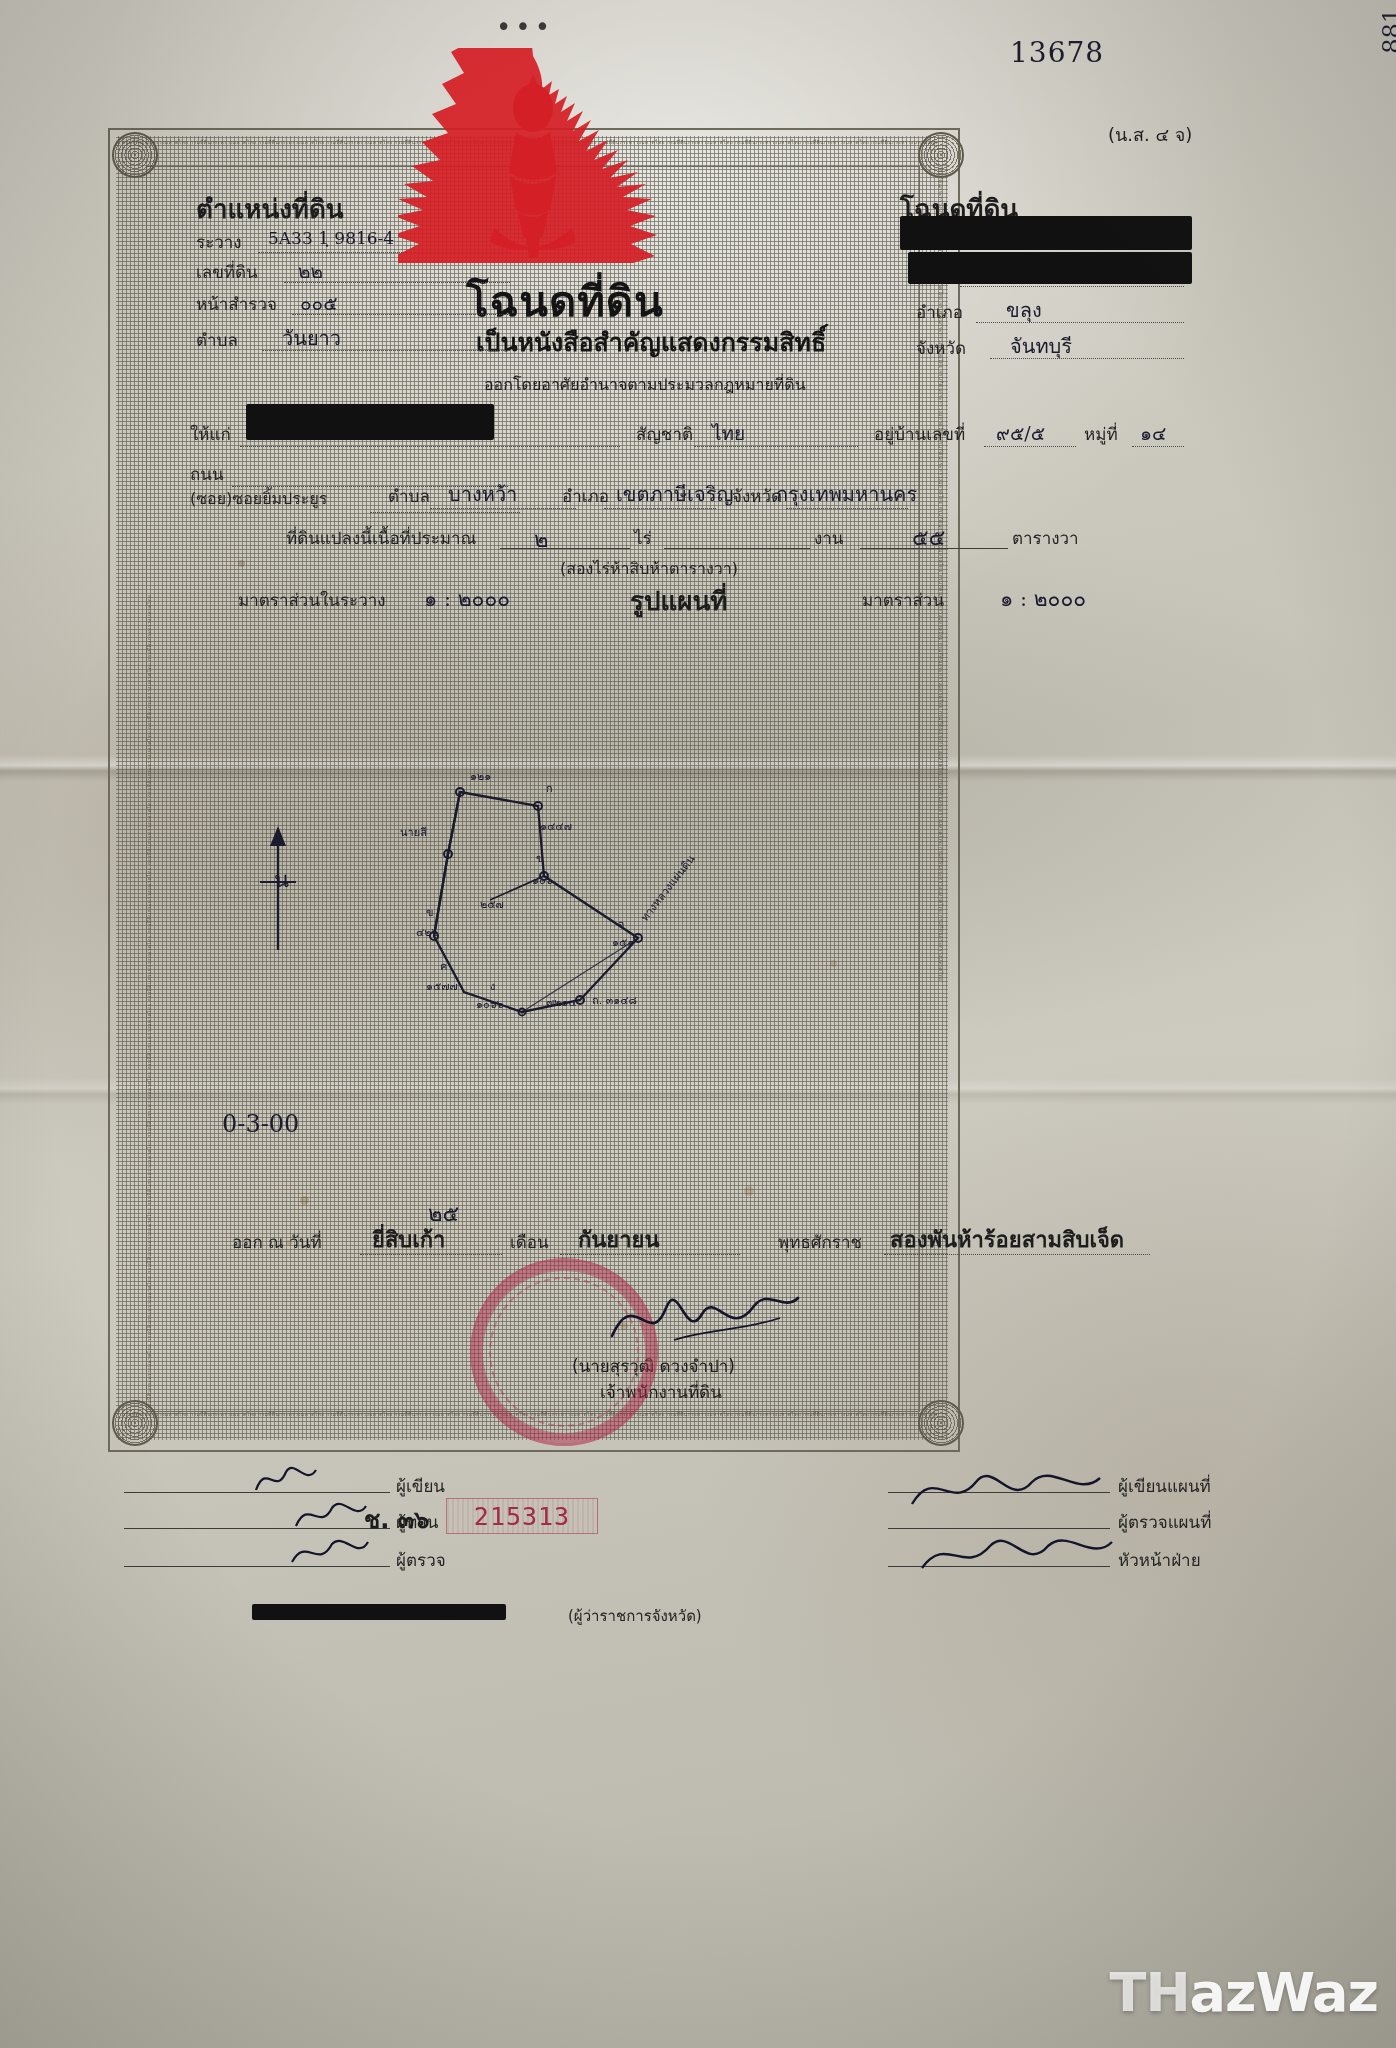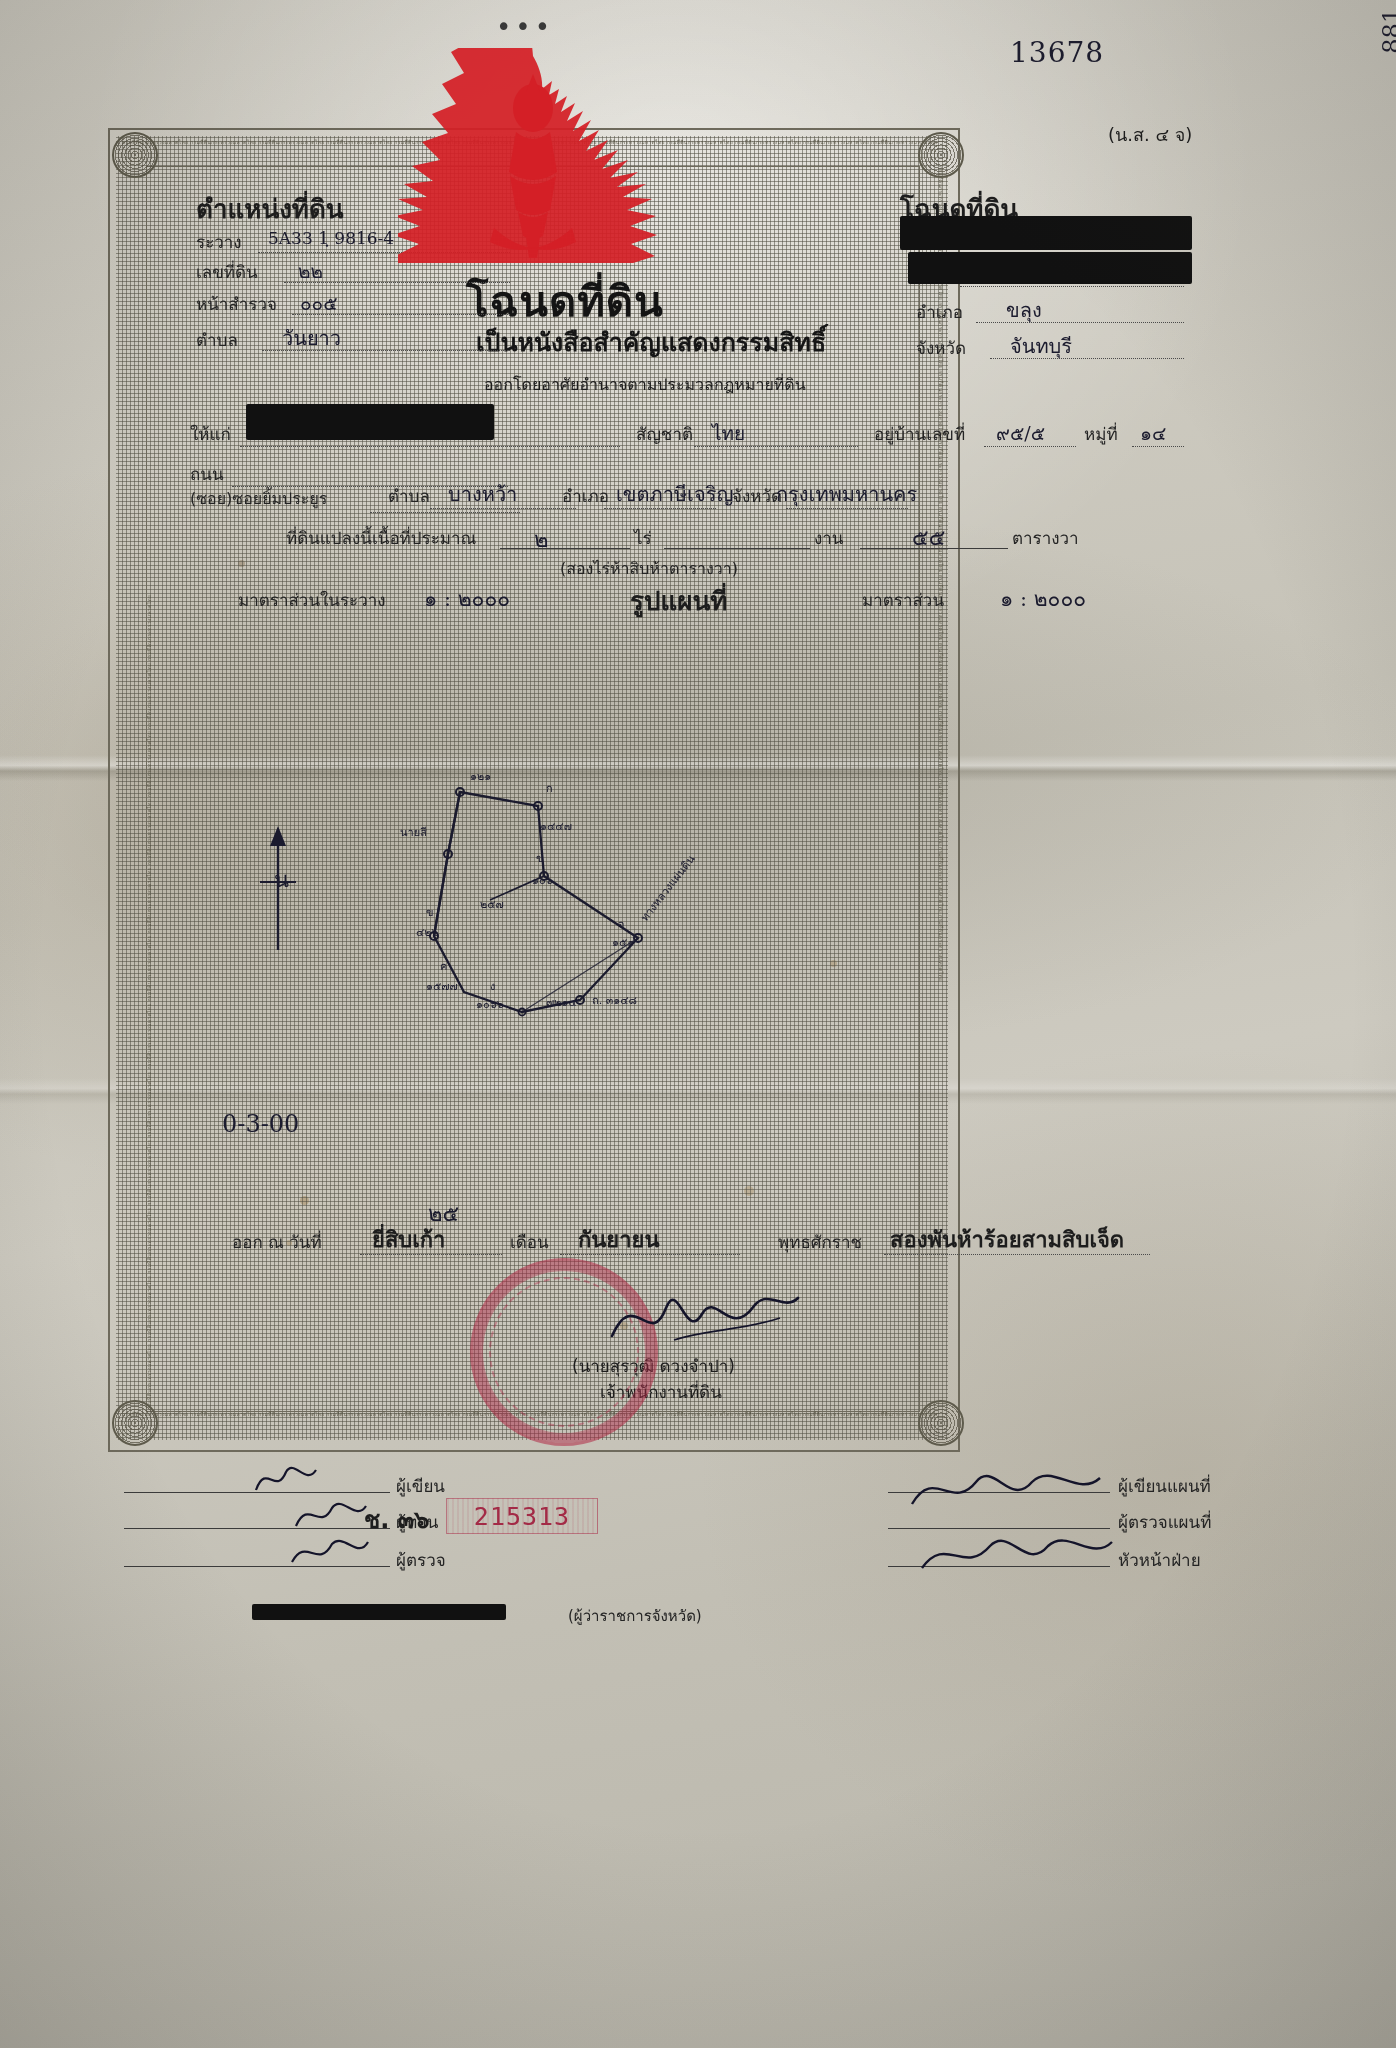--- a/index.html
+++ b/index.html
@@ -444,15 +444,18 @@
   </svg>
   <svg style="position:absolute;left:916px;top:1528px;width:200px;height:54px;" viewBox="0 0 200 54">
     <path d="M6 40 C30 6 48 48 74 18 C94 -2 110 44 132 18 C152 0 176 34 196 14" fill="none" stroke="#14142a" stroke-width="2.4"></path>
   </svg>
 
   <div class="t" style="left:364px;top:1500px;font-size:24px;font-weight:bold;">ช. ๓๖</div>
   <div class="serial">215313</div>
   <div class="t label" style="left:568px;top:1604px;font-size:15px;">(ผู้ว่าราชการจังหวัด)</div>
   <div class="redact" style="left:252px;top:1604px;width:254px;height:16px;"></div>
 
+  <div class="wm">
+    <span>TH</span><span class="fz">azWaz</span>
+  </div>
 
   <div class="vignette"></div>
 </div>
 
 </body></html>

